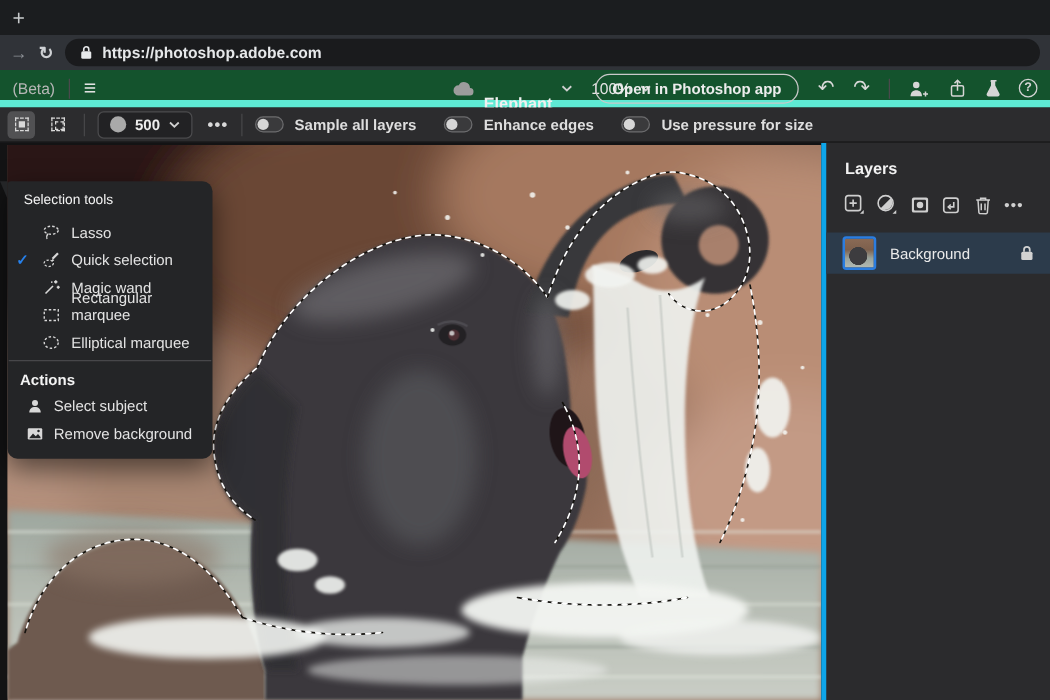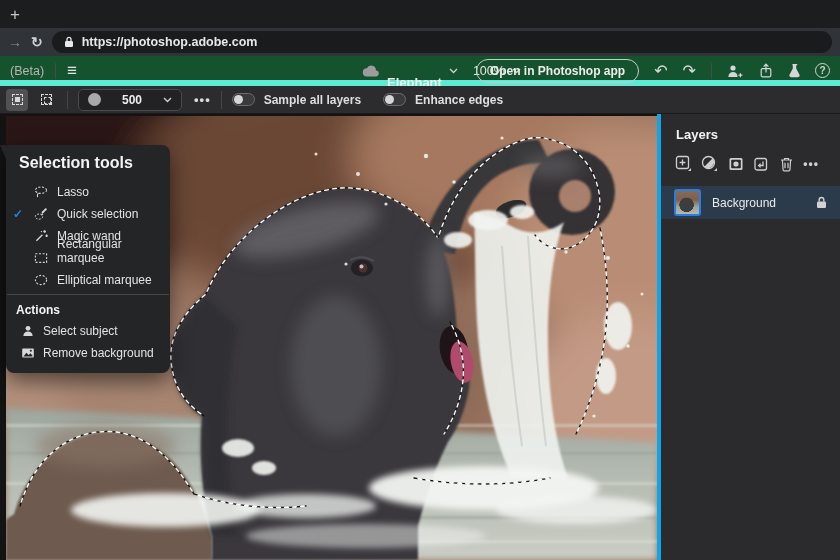--- a/index.html
+++ b/index.html
@@ -44,39 +44,39 @@
   .apptoolbar{position:absolute;left:0;top:86px;width:840px;height:28px;background:#2c2c2e;
               border-bottom:1px solid #1a1a1b;display:flex;align-items:center;padding-left:6px;}
   .selmode{width:22px;height:22px;border-radius:4px;display:flex;align-items:center;justify-content:center;}
   .selmode.selected{background:#515153;}
   .selmode + .selmode{margin-left:7px;}
   .dsq{width:11px;height:11px;border:1px dashed #d9d9d9;position:relative;}
   .dsq.fill::after{content:"";position:absolute;left:2px;top:2px;width:5px;height:5px;background:#d9d9d9;}
   .dsq.sub::after{content:"";position:absolute;left:2px;top:2px;width:5px;height:5px;border:1px dashed #d9d9d9;}
   .tdiv{width:1px;height:18px;background:#464648;margin:0 10px;}
   .brushctl{height:22px;border:1px solid #4b4b4d;background:#222224;border-radius:5px;display:flex;
-            align-items:center;gap:21px;padding:0 9px;color:#ededed;font-size:12px;font-weight:600;}
+            align-items:center;gap:7px;padding:0 9px;color:#ededed;font-size:12px;font-weight:600;}
   .brushdot{width:13px;height:13px;border-radius:50%;background:#a9a9a9;}
   .morebtn{color:#d9d9d9;font-size:13px;font-weight:bold;letter-spacing:1px;margin-left:12px;}
   .toggle{display:flex;align-items:center;gap:9px;}
   .toggle + .toggle{margin-left:22px;}
   .track{width:23px;height:13px;border:1px solid #6c6c6e;border-radius:8px;background:#3a3a3c;position:relative;}
   .knob{position:absolute;left:1px;top:1px;width:9px;height:9px;border-radius:50%;background:#d6d6d6;}
   .tglabel{color:#dedede;font-size:12px;font-weight:bold;}
 
   
   .canvas-area{position:absolute;left:0;top:114px;width:657px;height:446px;background:#131314;}
   .artwork{position:absolute;left:6px;top:2px;display:block;}
 
   
   .selpopup{position:absolute;left:6px;top:31px;width:164px;background:#242527;border-radius:3px 8px 8px 8px;
             box-shadow:0 8px 22px rgba(0,0,0,.55);padding-bottom:9px;}
   .selpopup::before{content:"";position:absolute;left:-6px;top:0;width:0;height:0;
                     border-right:6px solid #242527;border-bottom:14px solid transparent;}
-  .sp-title{padding:9px 0 5px 13px;font-size:16px;font-weight:bold;color:#f3f3f3;}
+  .sp-title{padding:9px 0 5px 13px;font-size:11px;font-weight:normal;color:#f3f3f3;}
   .sp-row{height:22px;display:flex;align-items:flex-end;color:#e3e3e3;font-size:12px;}
   .sp-check{width:24px;text-align:center;color:#2680eb;font-size:12px;font-weight:bold;flex:none;}
   .sp-icon{width:22px;display:flex;justify-content:center;flex:none;}
   .sp-label{margin-left:5px;}
   .sp-divider{height:1px;background:#47474a;margin:7px 1px 0 1px;}
   .sp-sect{padding:8px 0 3px 10px;font-size:12px;font-weight:bold;color:#f3f3f3;}
   .sp-arow{height:22px;display:flex;align-items:center;color:#e3e3e3;font-size:12px;padding-left:12px;}
   .sp-aicon{width:20px;display:flex;justify-content:center;flex:none;}
 
   
@@ -176,20 +176,26 @@
       <span class="track">
           <span class="knob"></span>
         </span>
       <span class="tglabel">Sample all layers</span>
     </div>
     <div class="toggle">
       <span class="track">
           <span class="knob"></span>
         </span>
       <span class="tglabel">Enhance edges</span>
+    </div>
+    <div class="toggle">
+      <span class="track">
+          <span class="knob"></span>
+        </span>
+      <span class="tglabel">Use pressure for size</span>
     </div>
   </div>
 
   <div class="canvas-area">
     <svg class="artwork" width="651" height="444" viewBox="0 0 651 444">
       <defs>
         <filter id="b18" x="-40%" y="-40%" width="180%" height="180%">
             <feGaussianBlur stdDeviation="18"></feGaussianBlur>
           </filter>
         <filter id="b8" x="-40%" y="-40%" width="180%" height="180%">

